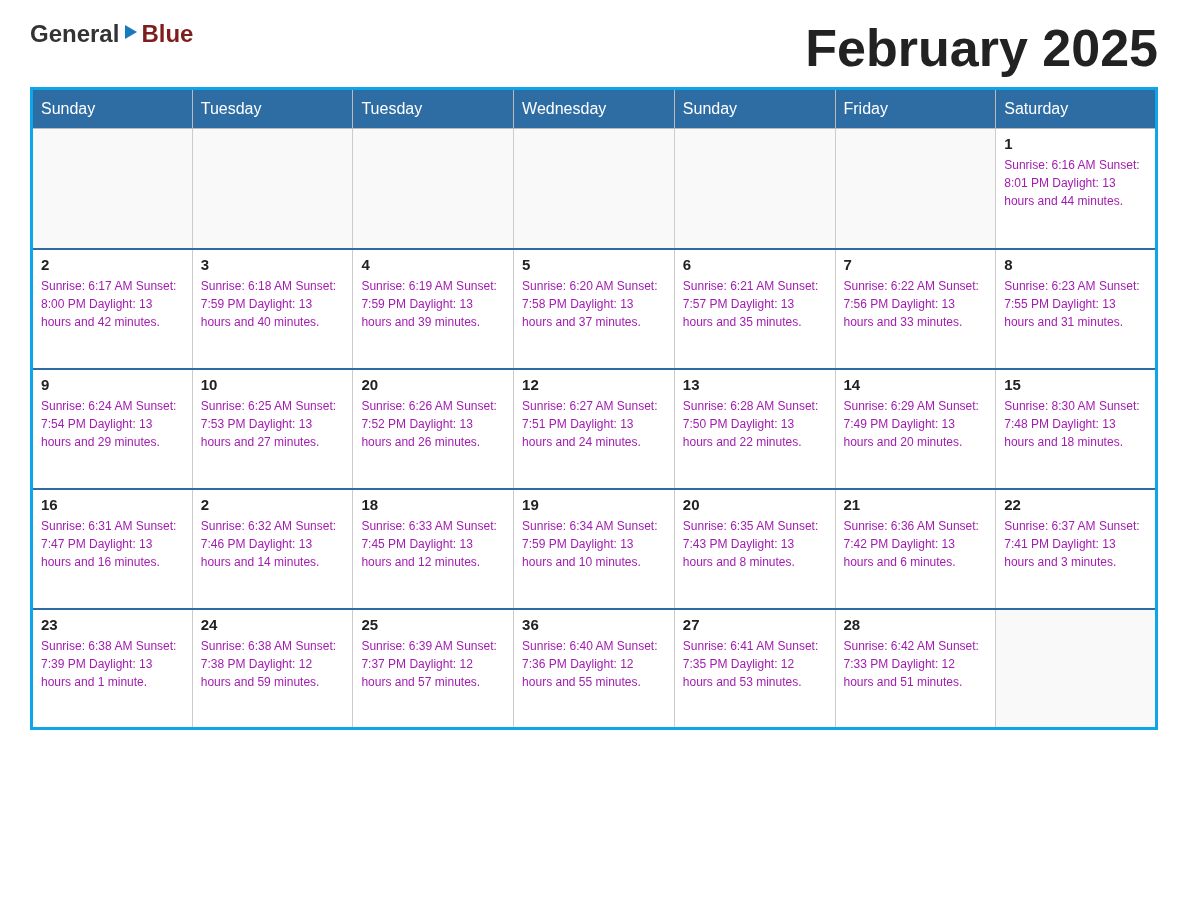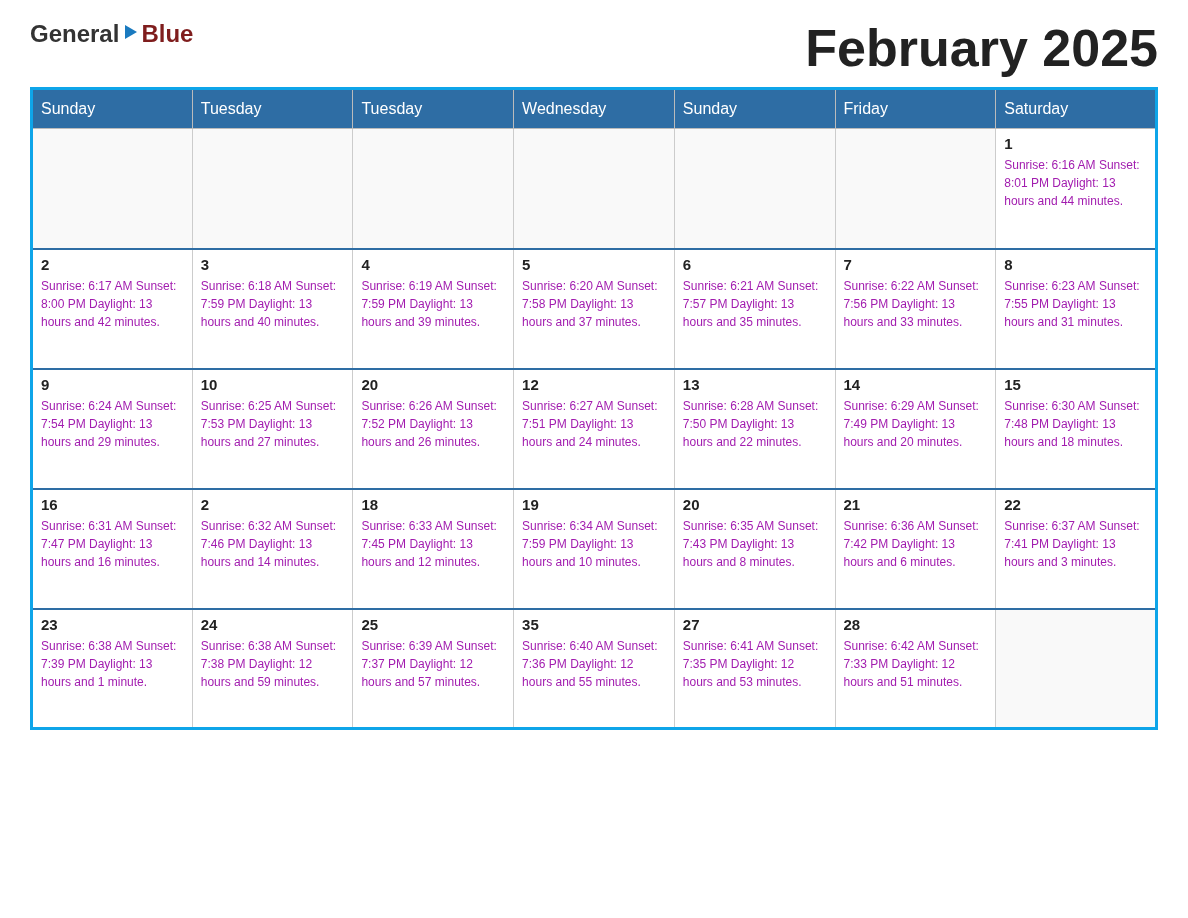--- a/index.html
+++ b/index.html
@@ -217,21 +217,21 @@
 Daylight: 13 hours and 22 minutes.</div>
         </td>
         <td>
           <span class="day-number">14</span>
           <div class="day-info">Sunrise: 6:29 AM
 Sunset: 7:49 PM
 Daylight: 13 hours and 20 minutes.</div>
         </td>
         <td>
           <span class="day-number">15</span>
-          <div class="day-info">Sunrise: 6:30 AM
+          <div class="day-info">Sunrise: 8:30 AM
 Sunset: 7:48 PM
 Daylight: 13 hours and 18 minutes.</div>
         </td>
       </tr>
       <tr class="row-separator">
         <td>
           <span class="day-number">16</span>
           <div class="day-info">Sunrise: 6:31 AM
 Sunset: 7:47 PM
 Daylight: 13 hours and 16 minutes.</div>
@@ -286,21 +286,21 @@
 Sunset: 7:38 PM
 Daylight: 12 hours and 59 minutes.</div>
         </td>
         <td>
           <span class="day-number">25</span>
           <div class="day-info">Sunrise: 6:39 AM
 Sunset: 7:37 PM
 Daylight: 12 hours and 57 minutes.</div>
         </td>
         <td>
-          <span class="day-number">35</span>
+          <span class="day-number">36</span>
           <div class="day-info">Sunrise: 6:40 AM
 Sunset: 7:36 PM
 Daylight: 12 hours and 55 minutes.</div>
         </td>
         <td>
           <span class="day-number">27</span>
           <div class="day-info">Sunrise: 6:41 AM
 Sunset: 7:35 PM
 Daylight: 12 hours and 53 minutes.</div>
         </td>

